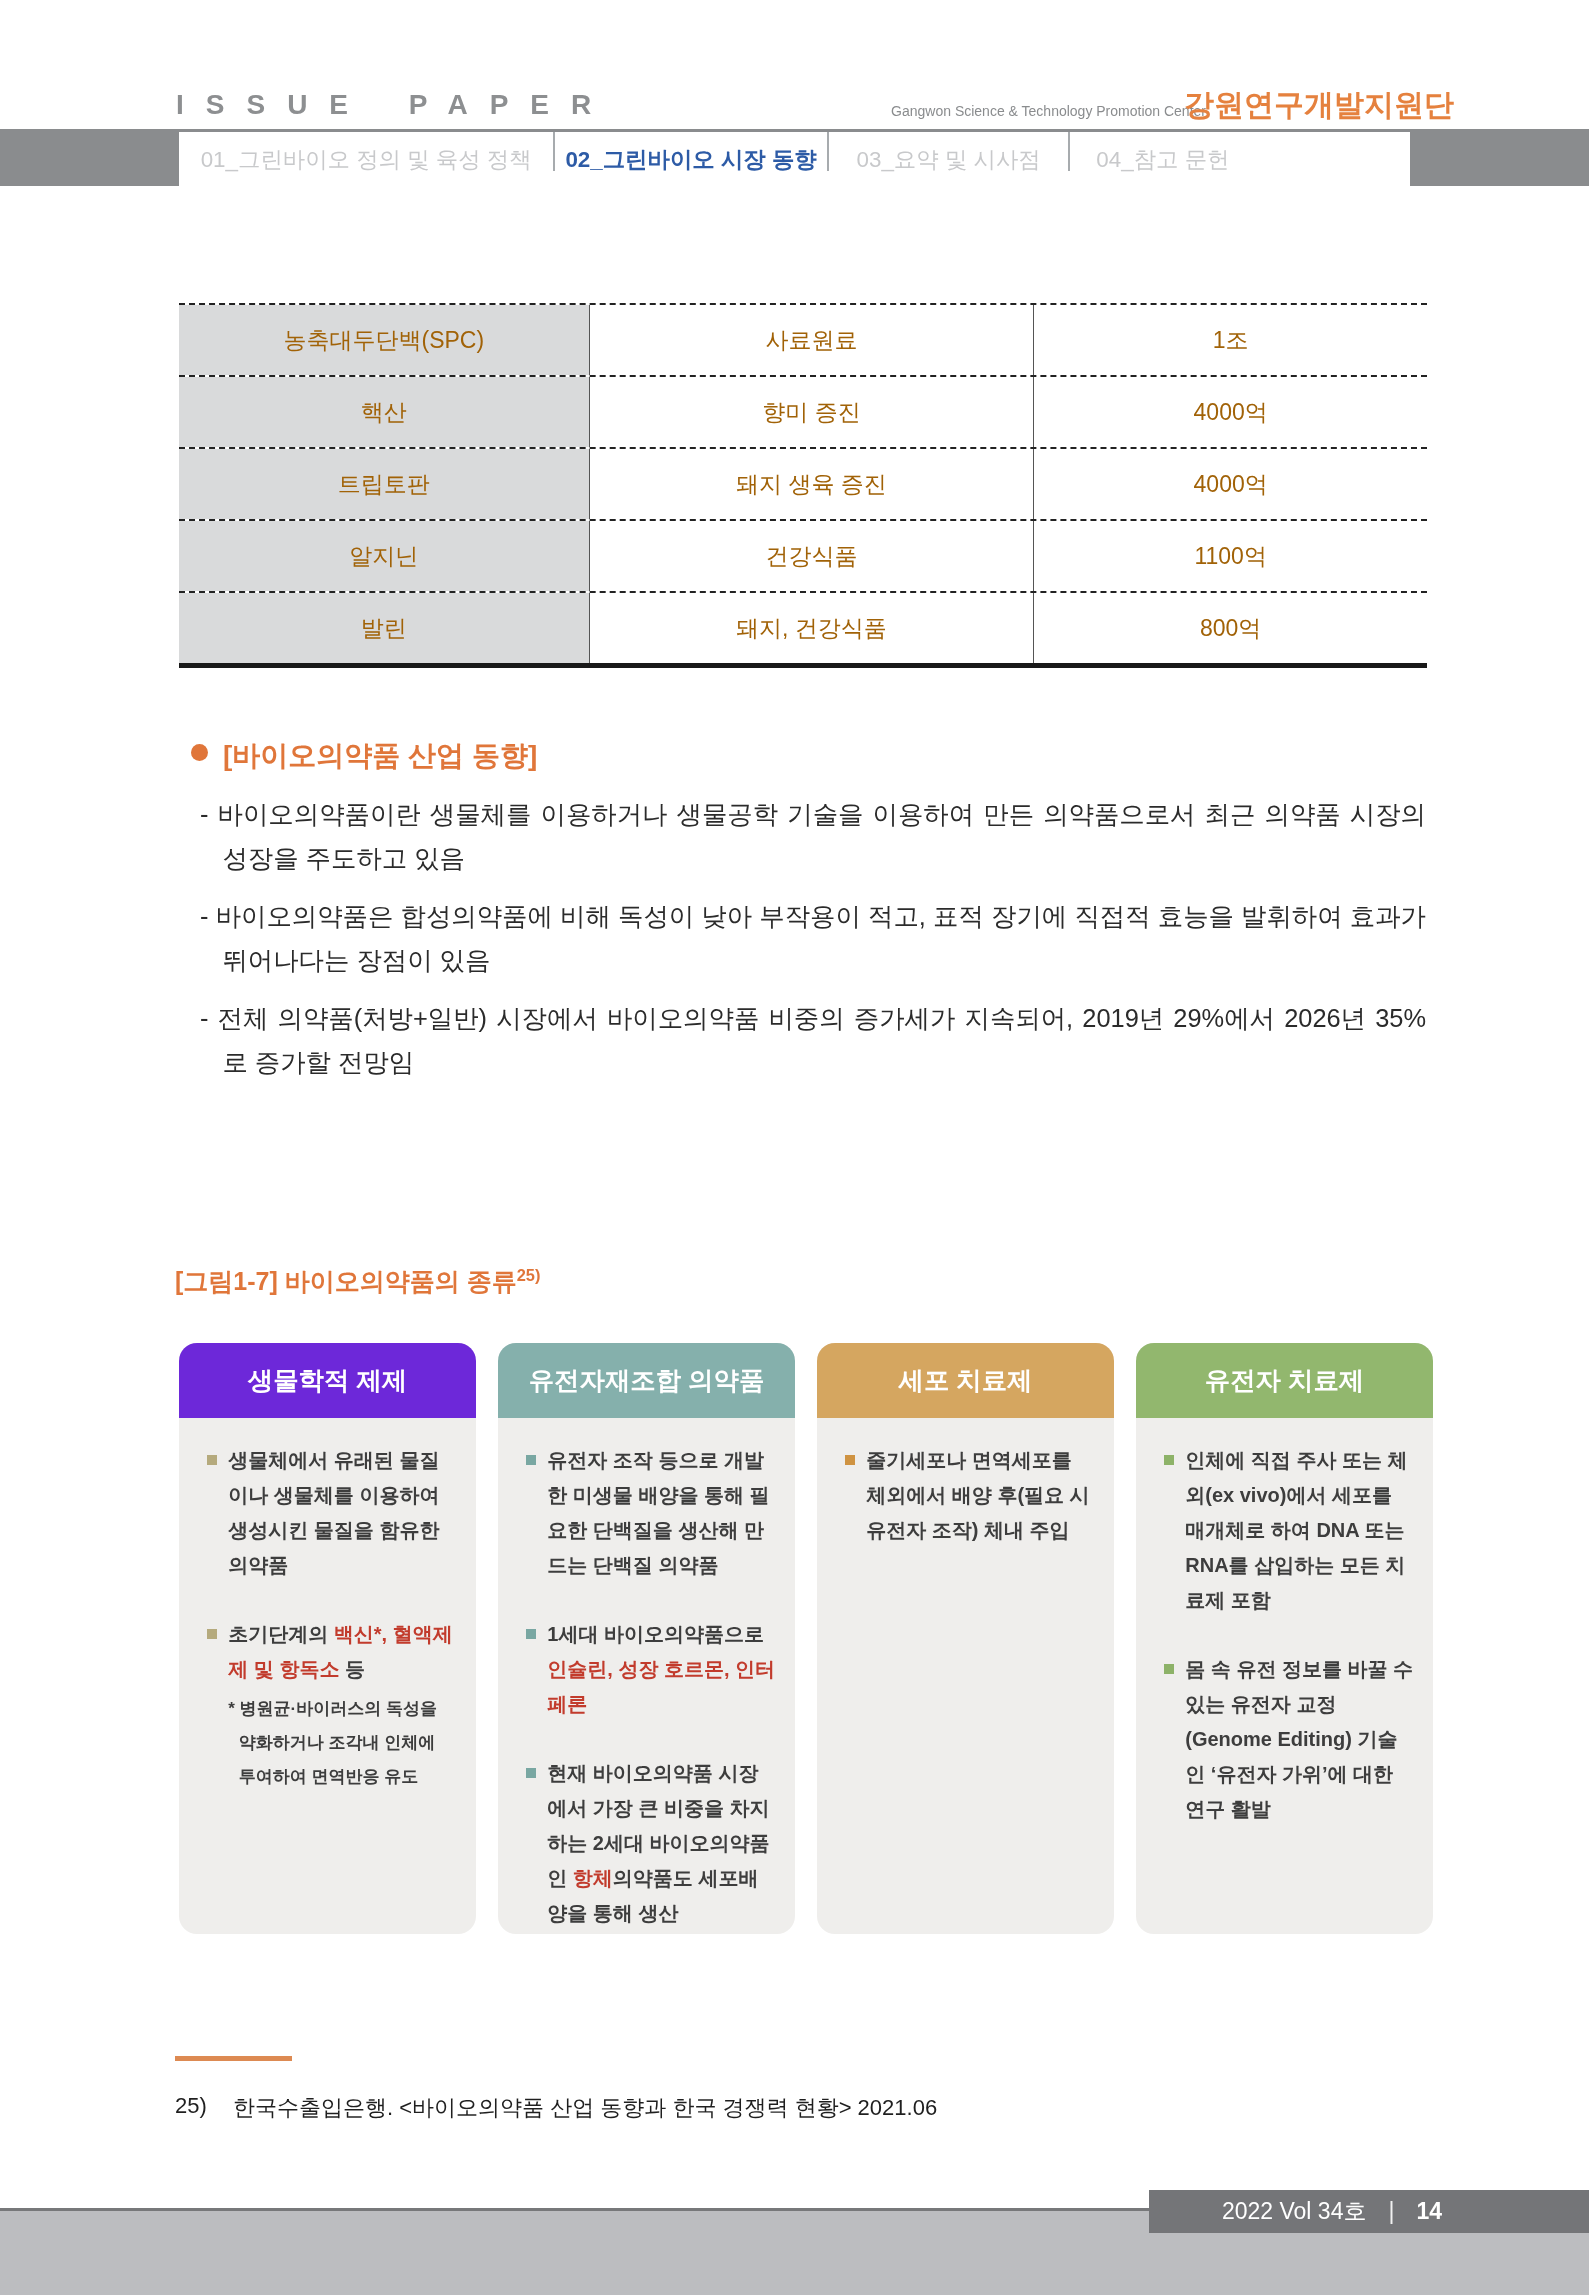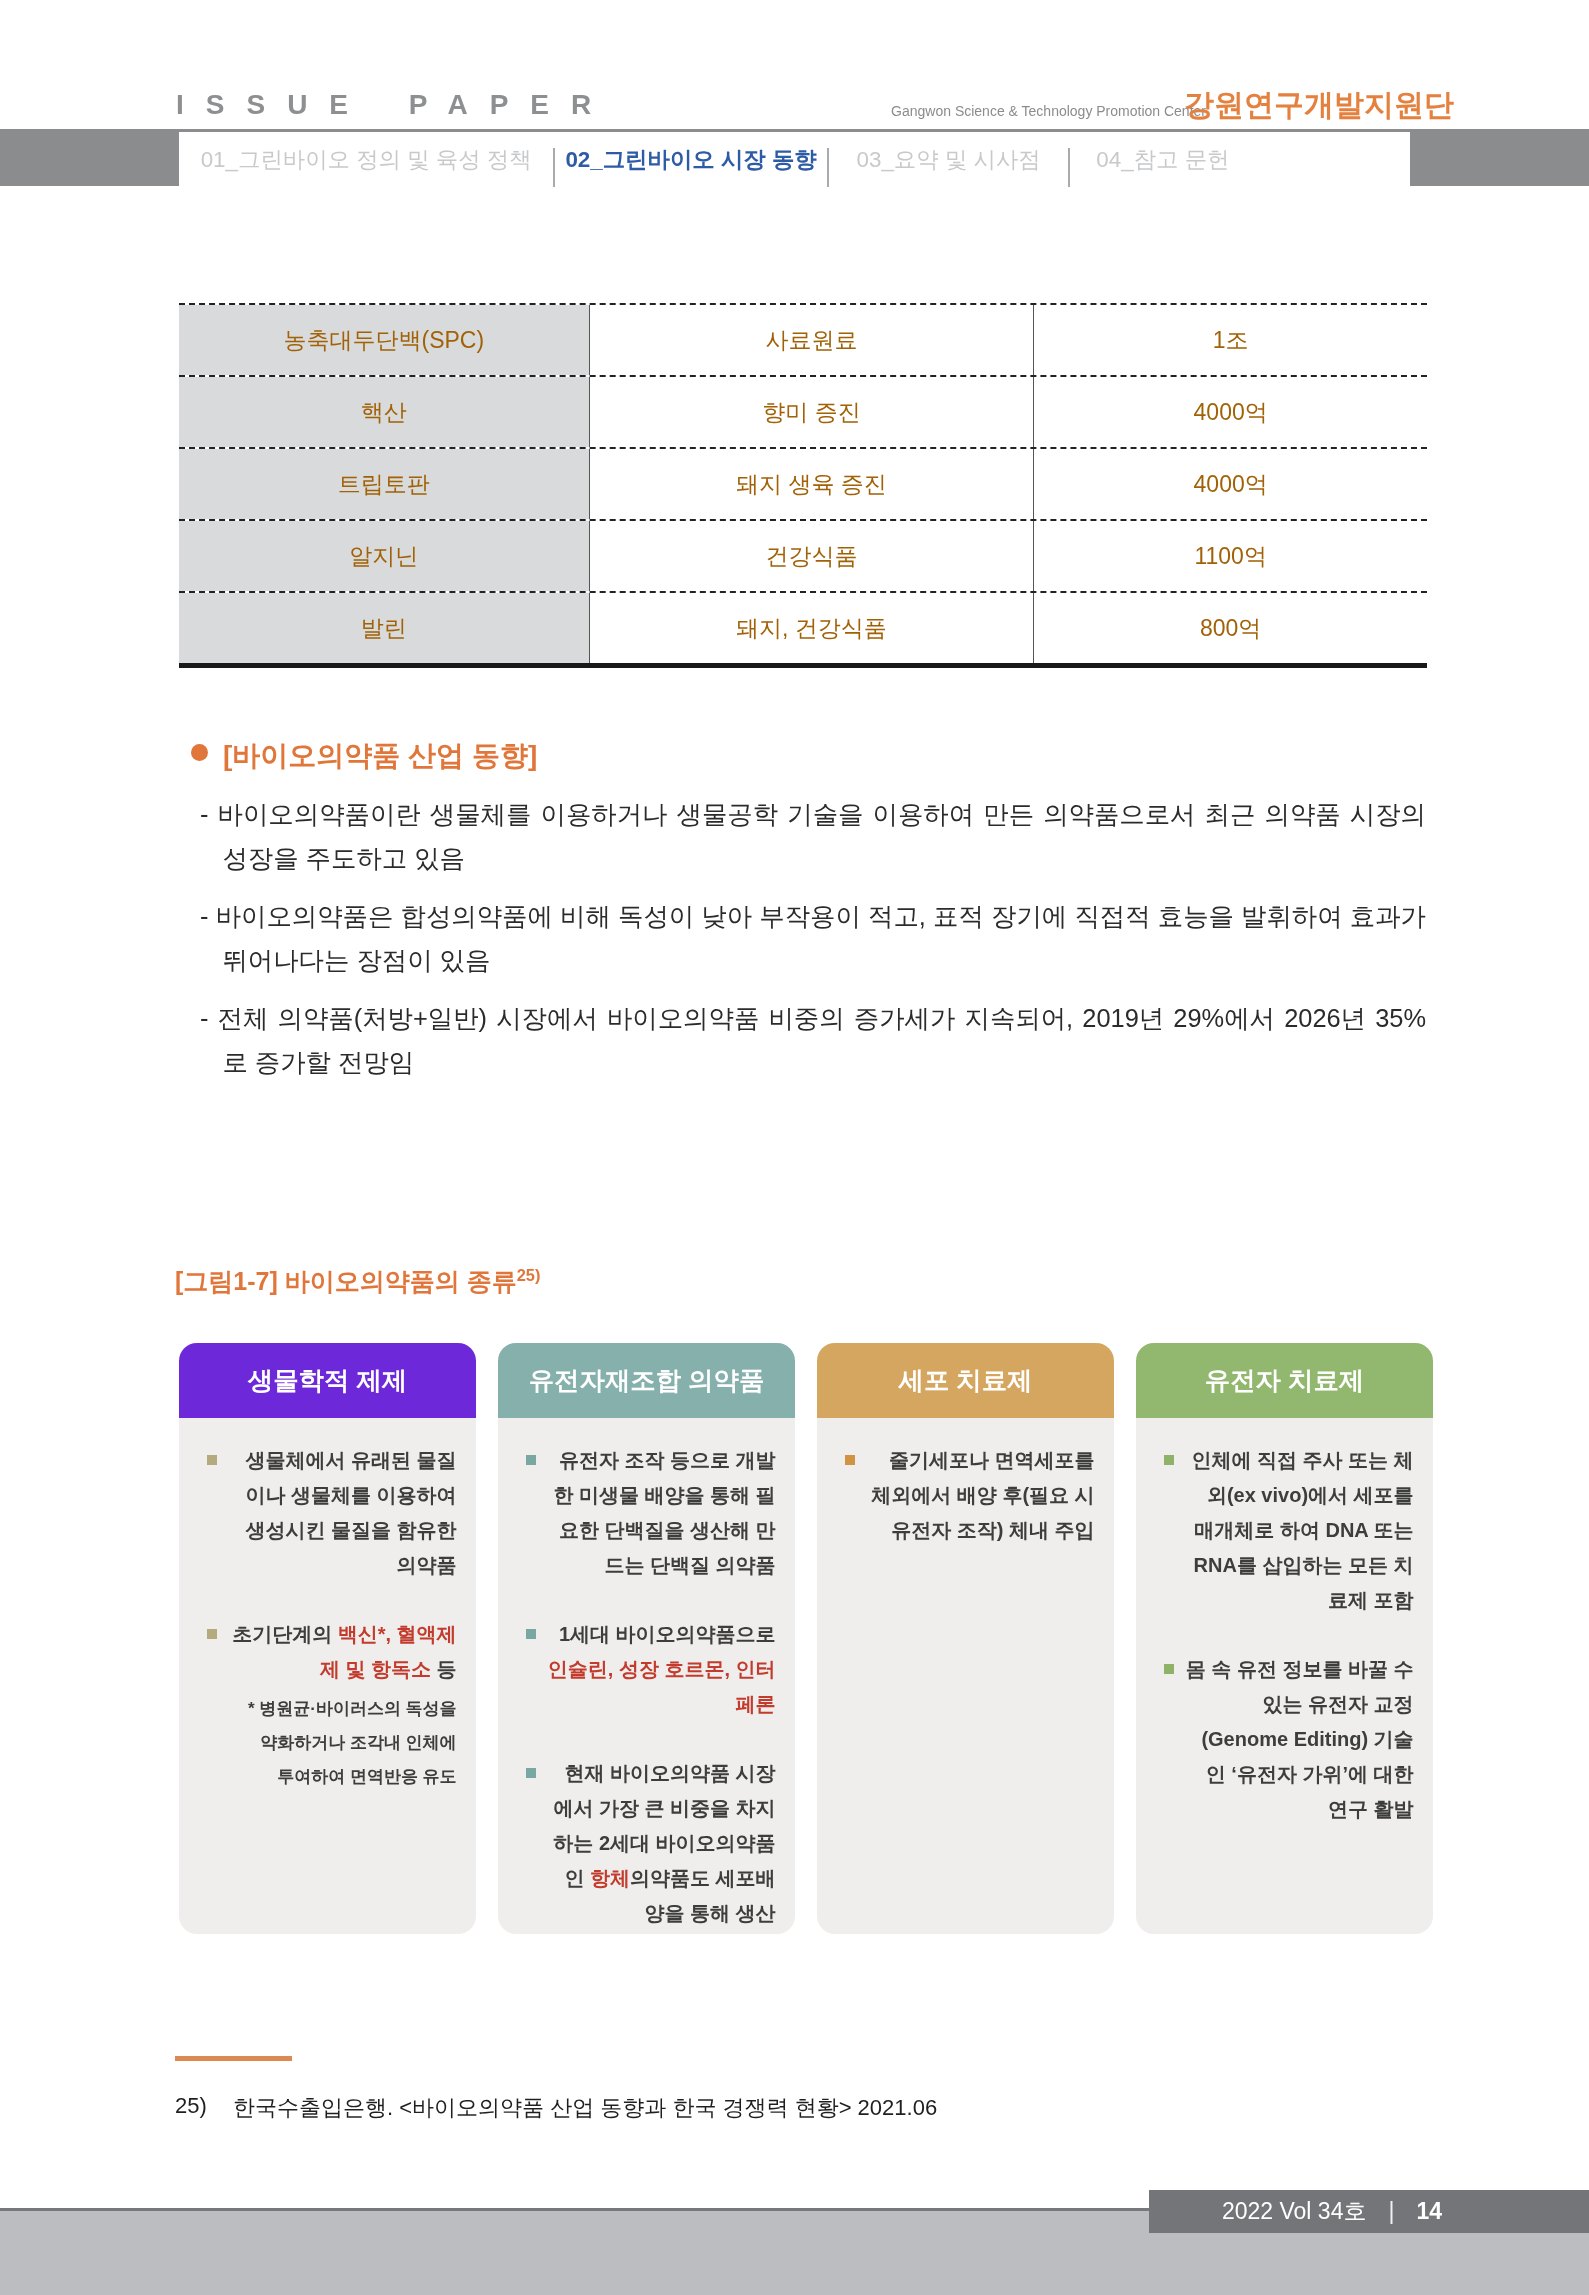--- a/index.html
+++ b/index.html
@@ -11,21 +11,21 @@
     color:#8d8f91;letter-spacing:22px;word-spacing:9px;white-space:nowrap;line-height:1;}
   .subtitle-en{position:absolute;right:383px;top:103px;font-size:14px;color:#8a8c8e;white-space:nowrap;}
   .brand{position:absolute;right:135px;top:85px;font-size:30px;font-weight:700;color:#e5813e;white-space:nowrap;}
 
   .band{position:absolute;left:0;top:129px;width:1589px;height:57px;}
   .band-left{position:absolute;left:0;top:0;width:179px;height:57px;background:#8a8c8e;}
   .band-right{position:absolute;left:1410px;top:0;width:179px;height:57px;background:#8a8c8e;}
   .band-mid{position:absolute;left:179px;top:0;width:1231px;height:57px;background:#ffffff;
     border-top:3px solid #8a8c8e;box-sizing:border-box;}
 
-  .tabs{position:absolute;left:179px;top:132px;width:1077px;height:55px;display:flex;align-items:flex-end;}
+  .tabs{position:absolute;left:179px;top:132px;width:1077px;height:55px;display:flex;align-items:flex-start;}
   .tab{display:flex;align-items:center;justify-content:center;font-size:22.4px;color:#c8c9cb;
     white-space:nowrap;height:100%;cursor:pointer;}
   .tab.active{color:#2d5ba6;font-weight:700;}
   .tab-i0{width:428px;} .tab-i1{width:312px;} .tab-i2{width:274px;} .tab-i3{width:213px;}
   .tab-divider{width:1.5px;height:39px;background:#a7abae;}
 
   
   .grid-table{position:absolute;left:179px;top:303px;width:1248px;border-bottom:5.2px solid #191919;}
   .t-row{display:flex;height:70px;border-top:2.2px dashed #222;}
   .t-cell{display:flex;align-items:center;justify-content:center;font-size:23px;color:#a16207;box-sizing:border-box;}
@@ -44,21 +44,21 @@
   .fig-caption{position:absolute;left:175px;top:1265px;font-size:25px;font-weight:700;color:#e0763a;white-space:nowrap;}
   .fig-caption sup{font-size:16.4px;}
 
   .cards{position:absolute;left:179px;top:1343px;width:1255px;display:flex;gap:22px;}
   .card{width:297px;height:591px;background:#efeeec;border-radius:18px;overflow:hidden;box-sizing:border-box;}
   .card-header{height:75px;display:flex;align-items:center;justify-content:center;
     color:#ffffff;font-size:25.4px;font-weight:700;white-space:nowrap;}
   .card-body{padding:25px 19.4px 0 25.4px;}
   .card-item{display:flex;margin-bottom:34px;}
   .bullet-sq{flex:0 0 9.7px;width:9.7px;height:9.7px;margin:12px 11.2px 0 3px;}
-  .item-text{font-size:20px;line-height:35px;font-weight:700;color:#3d3d3d;text-align:right;}
+  .item-text{font-size:20px;line-height:35px;font-weight:700;color:#3d3d3d;text-align:left;}
   .item-text .em{color:#c23b2c;}
   .item-sub{font-size:17px;line-height:34px;font-weight:700;color:#3d3d3d;margin-top:4.5px;
     padding-left:10.5px;text-indent:-10.5px;}
 
   
   .fn-rule{position:absolute;left:175px;top:2056px;width:117px;height:5.2px;background:#dd8a52;}
   .footnote{position:absolute;left:175px;top:2093px;display:flex;font-size:22px;color:#1f1f1f;white-space:nowrap;}
   .fn-num{width:58px;}
 
   

